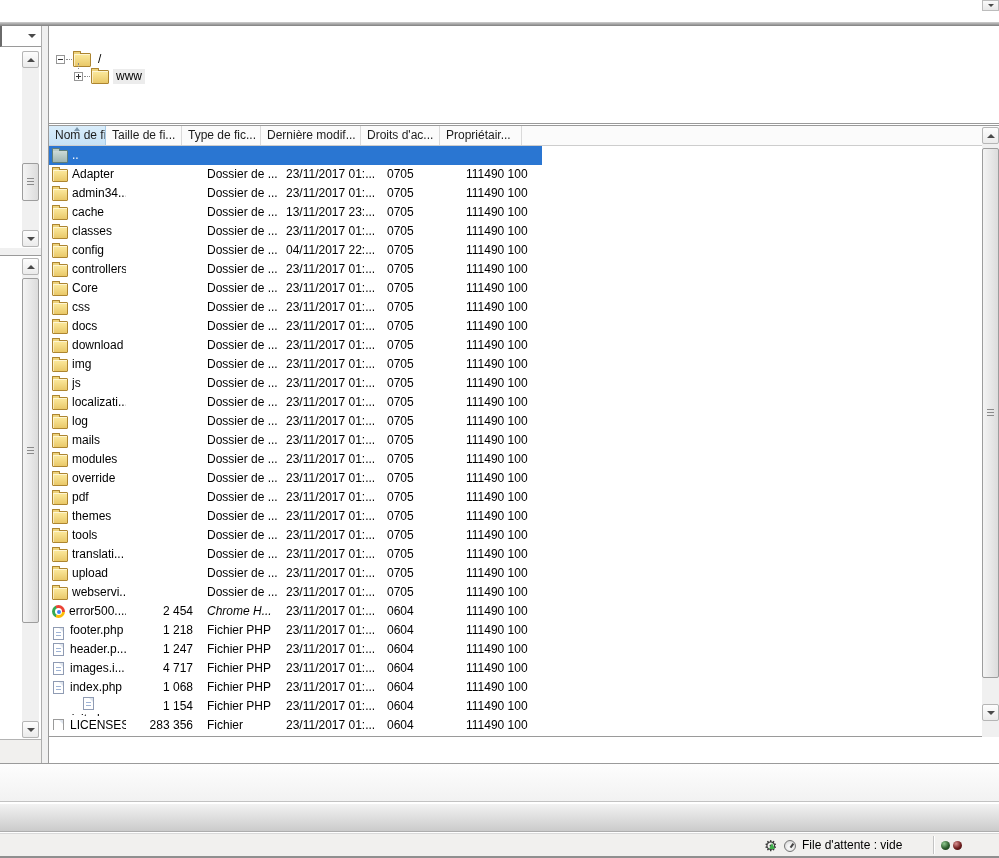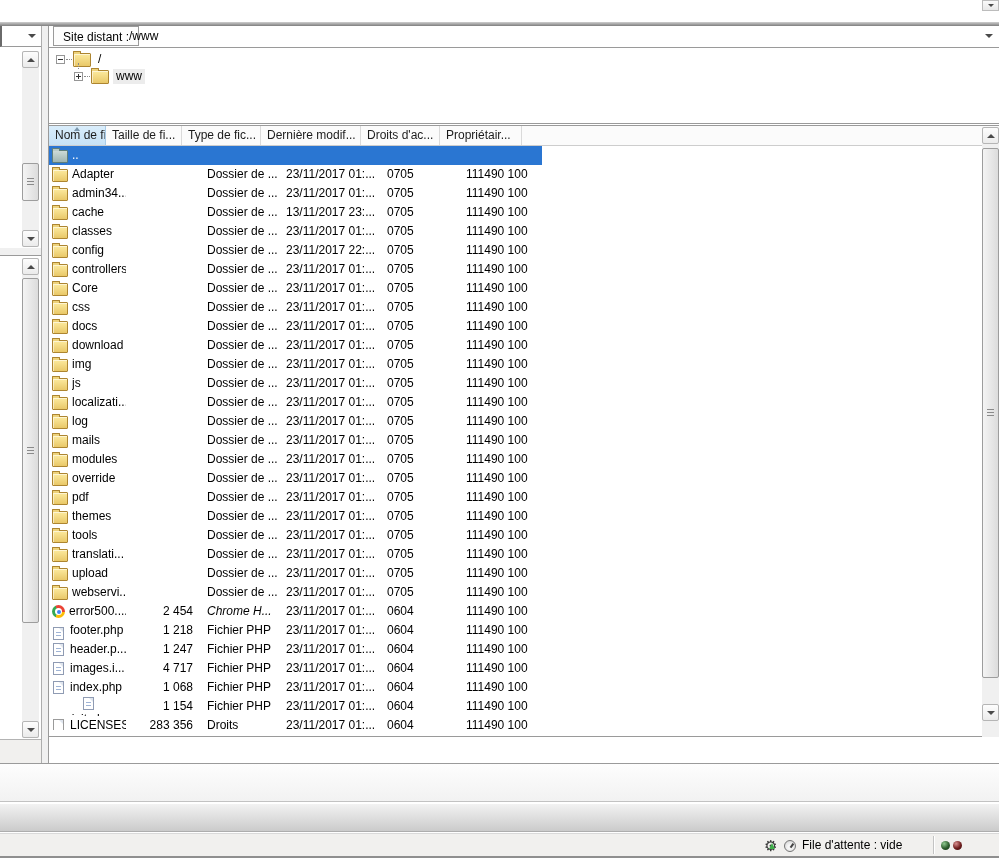--- a/index.html
+++ b/index.html
@@ -157,25 +157,20 @@
       <div class="sb-btn" style="bottom:0;">
           <i class="tri tri-down"></i>
         </div>
     </div>
   </div>
   <div class="lp-status"></div>
 </div>
 <div class="abs v-sash"></div>
 
 <div class="abs remote-pane">
-  <div class="path-row">
-    <span class="path-label-box">Site distant :</span>
-    <span class="path-value">/www</span>
-    <i class="tri tri-down path-dd"></i>
-  </div>
 
   <div class="tree-panel">
     <div class="titem root">
       <span class="expander"></span>
       <span class="dots-h"></span>
       <i class="ic ic-folder big"></i>
       <span class="tlabel">/</span>
     </div>
     <span class="dots-v"></span>
     <div class="titem child">
@@ -251,21 +246,21 @@
           <div class="cell c4" style="width: 79px;">0705</div>
           <div class="cell c5" style="width: 82px;">111490 100</div>
         </div>
         <div class="lrow">
           <div class="cell c0" style="width: 77px;">
             <i class="ic ic-folder"></i>
             <span class="lbl">config</span>
           </div>
           <div class="cell c1" style="width: 76px;"></div>
           <div class="cell c2" style="width: 79px;">Dossier de ...</div>
-          <div class="cell c3" style="width: 100px;">23/11/2017 22:...</div>
+          <div class="cell c3" style="width: 100px;">04/11/2017 22:...</div>
           <div class="cell c4" style="width: 79px;">0705</div>
           <div class="cell c5" style="width: 82px;">111490 100</div>
         </div>
         <div class="lrow">
           <div class="cell c0" style="width: 77px;">
             <i class="ic ic-folder"></i>
             <span class="lbl">controllers</span>
           </div>
           <div class="cell c1" style="width: 76px;"></div>
           <div class="cell c2" style="width: 79px;">Dossier de ...</div>
@@ -525,21 +520,21 @@
           <div class="cell c3" style="width: 100px;">23/11/2017 01:...</div>
           <div class="cell c4" style="width: 79px;">0604</div>
           <div class="cell c5" style="width: 82px;">111490 100</div>
         </div>
         <div class="lrow">
           <div class="cell c0" style="width: 77px;">
             <i class="ic ic-file"></i>
             <span class="lbl">LICENSES</span>
           </div>
           <div class="cell c1" style="width: 76px;">283 356</div>
-          <div class="cell c2" style="width: 79px;">Droits</div>
+          <div class="cell c2" style="width: 79px;">Fichier</div>
           <div class="cell c3" style="width: 100px;">23/11/2017 01:...</div>
           <div class="cell c4" style="width: 79px;">0604</div>
           <div class="cell c5" style="width: 82px;">111490 100</div>
         </div>
       </div>
     <div class="sb list-sb">
       <div class="sb-btn" style="top:0;">
           <i class="tri tri-up"></i>
         </div>
       <div class="sb-thumb" style="top:21px;height:530px;">

